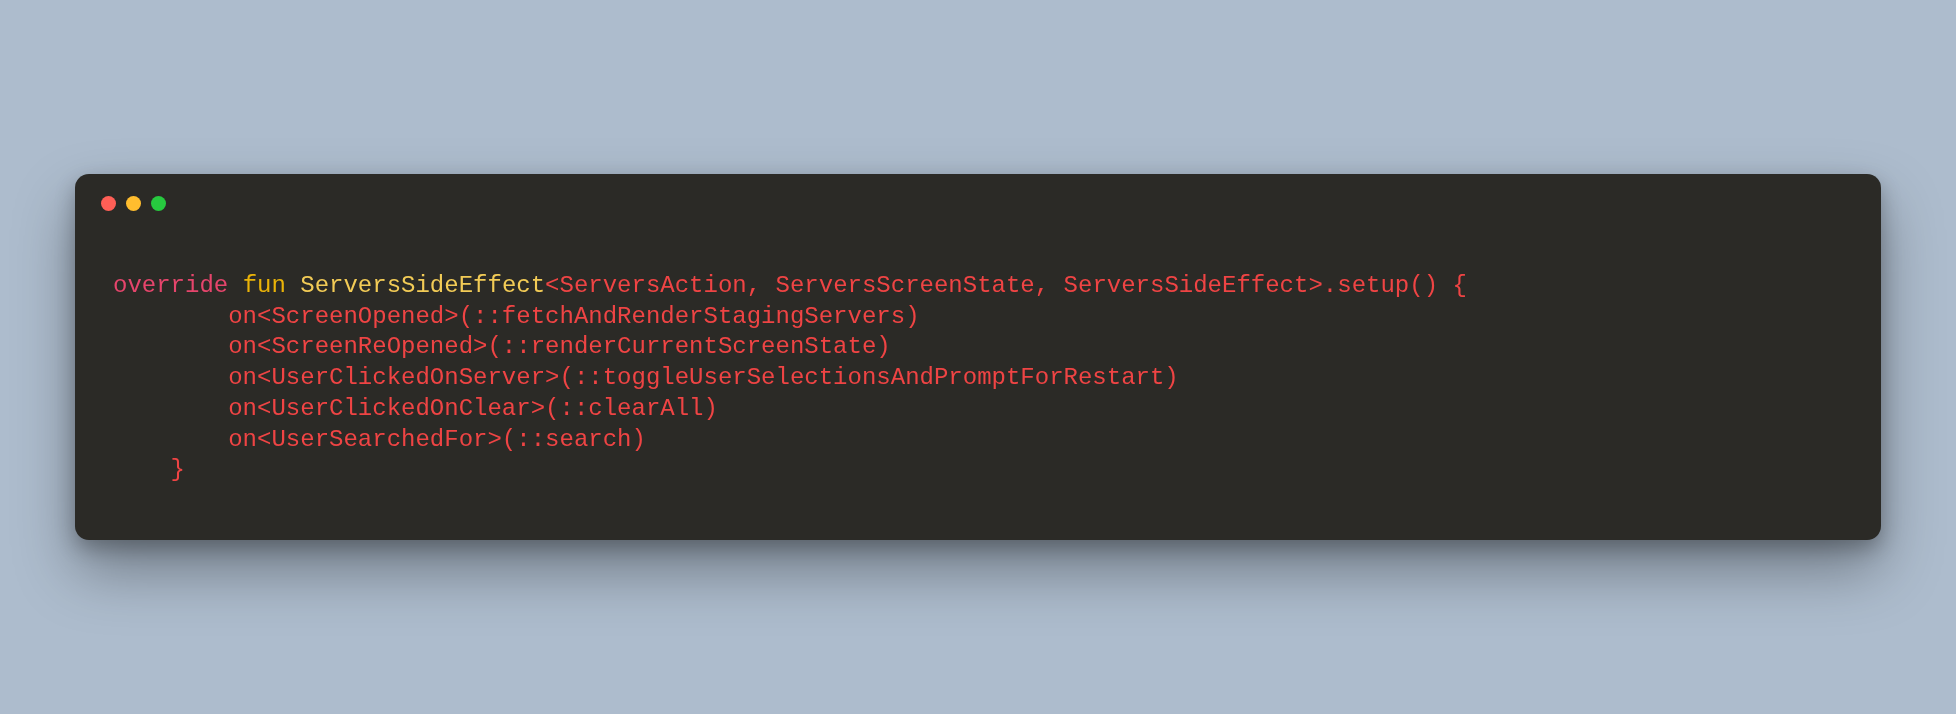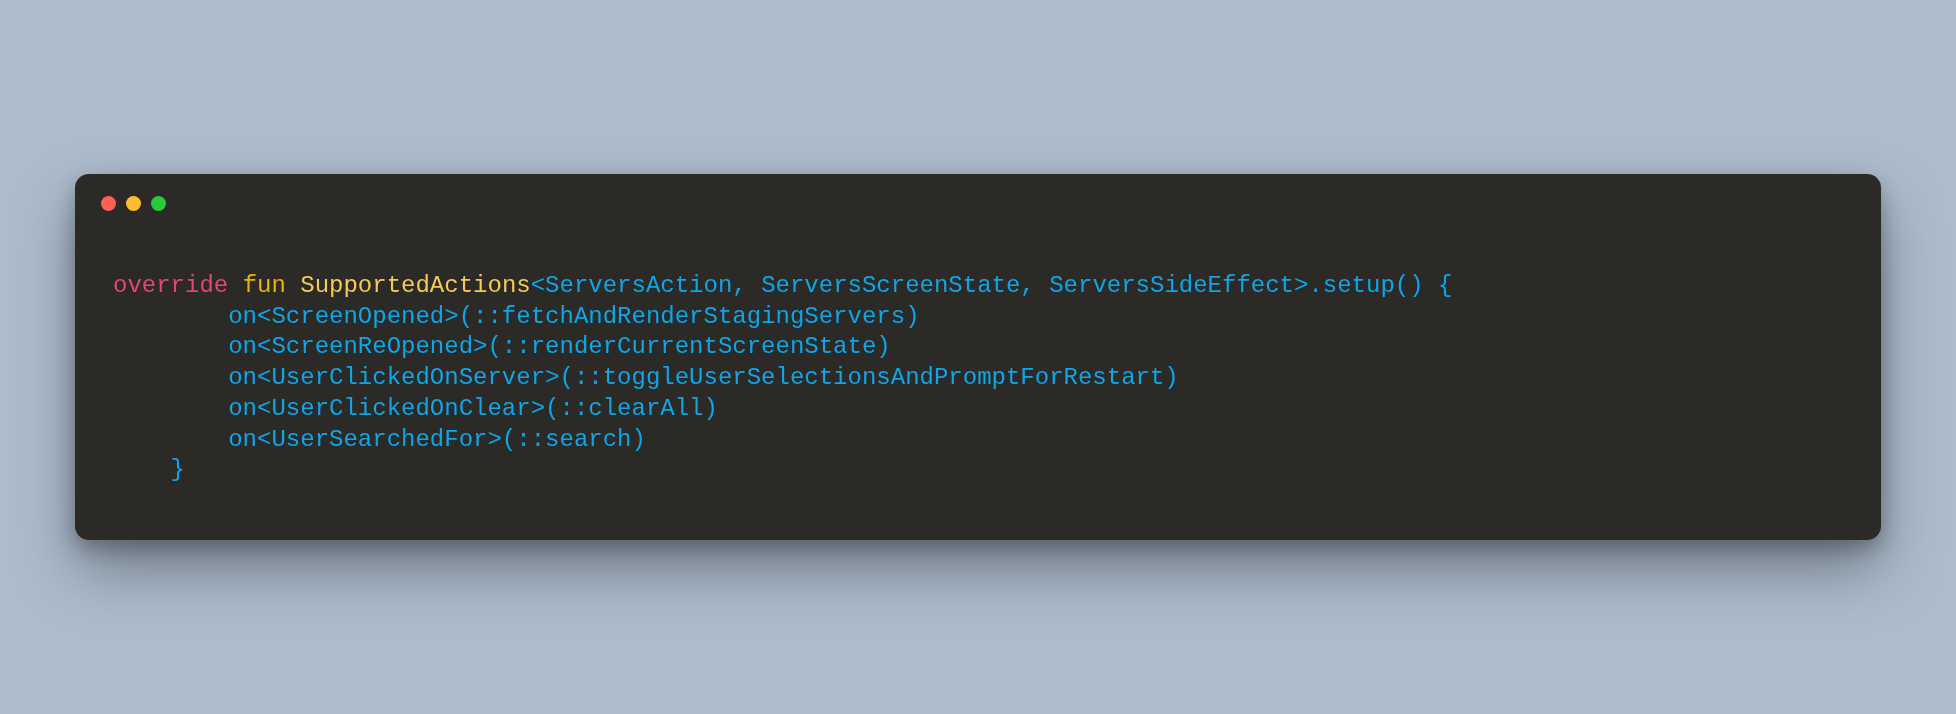--- a/index.html
+++ b/index.html
@@ -38,31 +38,31 @@
     padding: 50px 38px 8px 38px;
     font-size: 24px;
     line-height: 1.28;
     color: #e3e0d7;
     white-space: pre;
     overflow: hidden;
   }
   .kw-override { color: #e6456c; }
   .kw-fun { color: #eab308; }
   .fn-name { color: #f2cb56; }
-  .plain { color: #0ea5e9; }
+  .plain { color: #ef4444; }
 </style>
 </head>
 <body>
 
 <div class="card">
   <div class="titlebar">
     <div class="dot red"></div>
     <div class="dot yellow"></div>
     <div class="dot green"></div>
   </div>
-  <div class="code"><span><span class="kw-override">override</span> <span class="kw-fun">fun</span> <span class="fn-name">SupportedActions</span><span class="plain">&lt;ServersAction, ServersScreenState, ServersSideEffect&gt;.setup() {</span></span>
+  <div class="code"><span><span class="kw-override">override</span> <span class="kw-fun">fun</span> <span class="fn-name">ServersSideEffect</span><span class="plain">&lt;ServersAction, ServersScreenState, ServersSideEffect&gt;.setup() {</span></span>
 <span class="plain">        on&lt;ScreenOpened&gt;(::fetchAndRenderStagingServers)</span>
 <span class="plain">        on&lt;ScreenReOpened&gt;(::renderCurrentScreenState)</span>
 <span class="plain">        on&lt;UserClickedOnServer&gt;(::toggleUserSelectionsAndPromptForRestart)</span>
 <span class="plain">        on&lt;UserClickedOnClear&gt;(::clearAll)</span>
 <span class="plain">        on&lt;UserSearchedFor&gt;(::search)</span>
 <span class="plain">    }</span></div>
 </div>
 
 </body></html>

